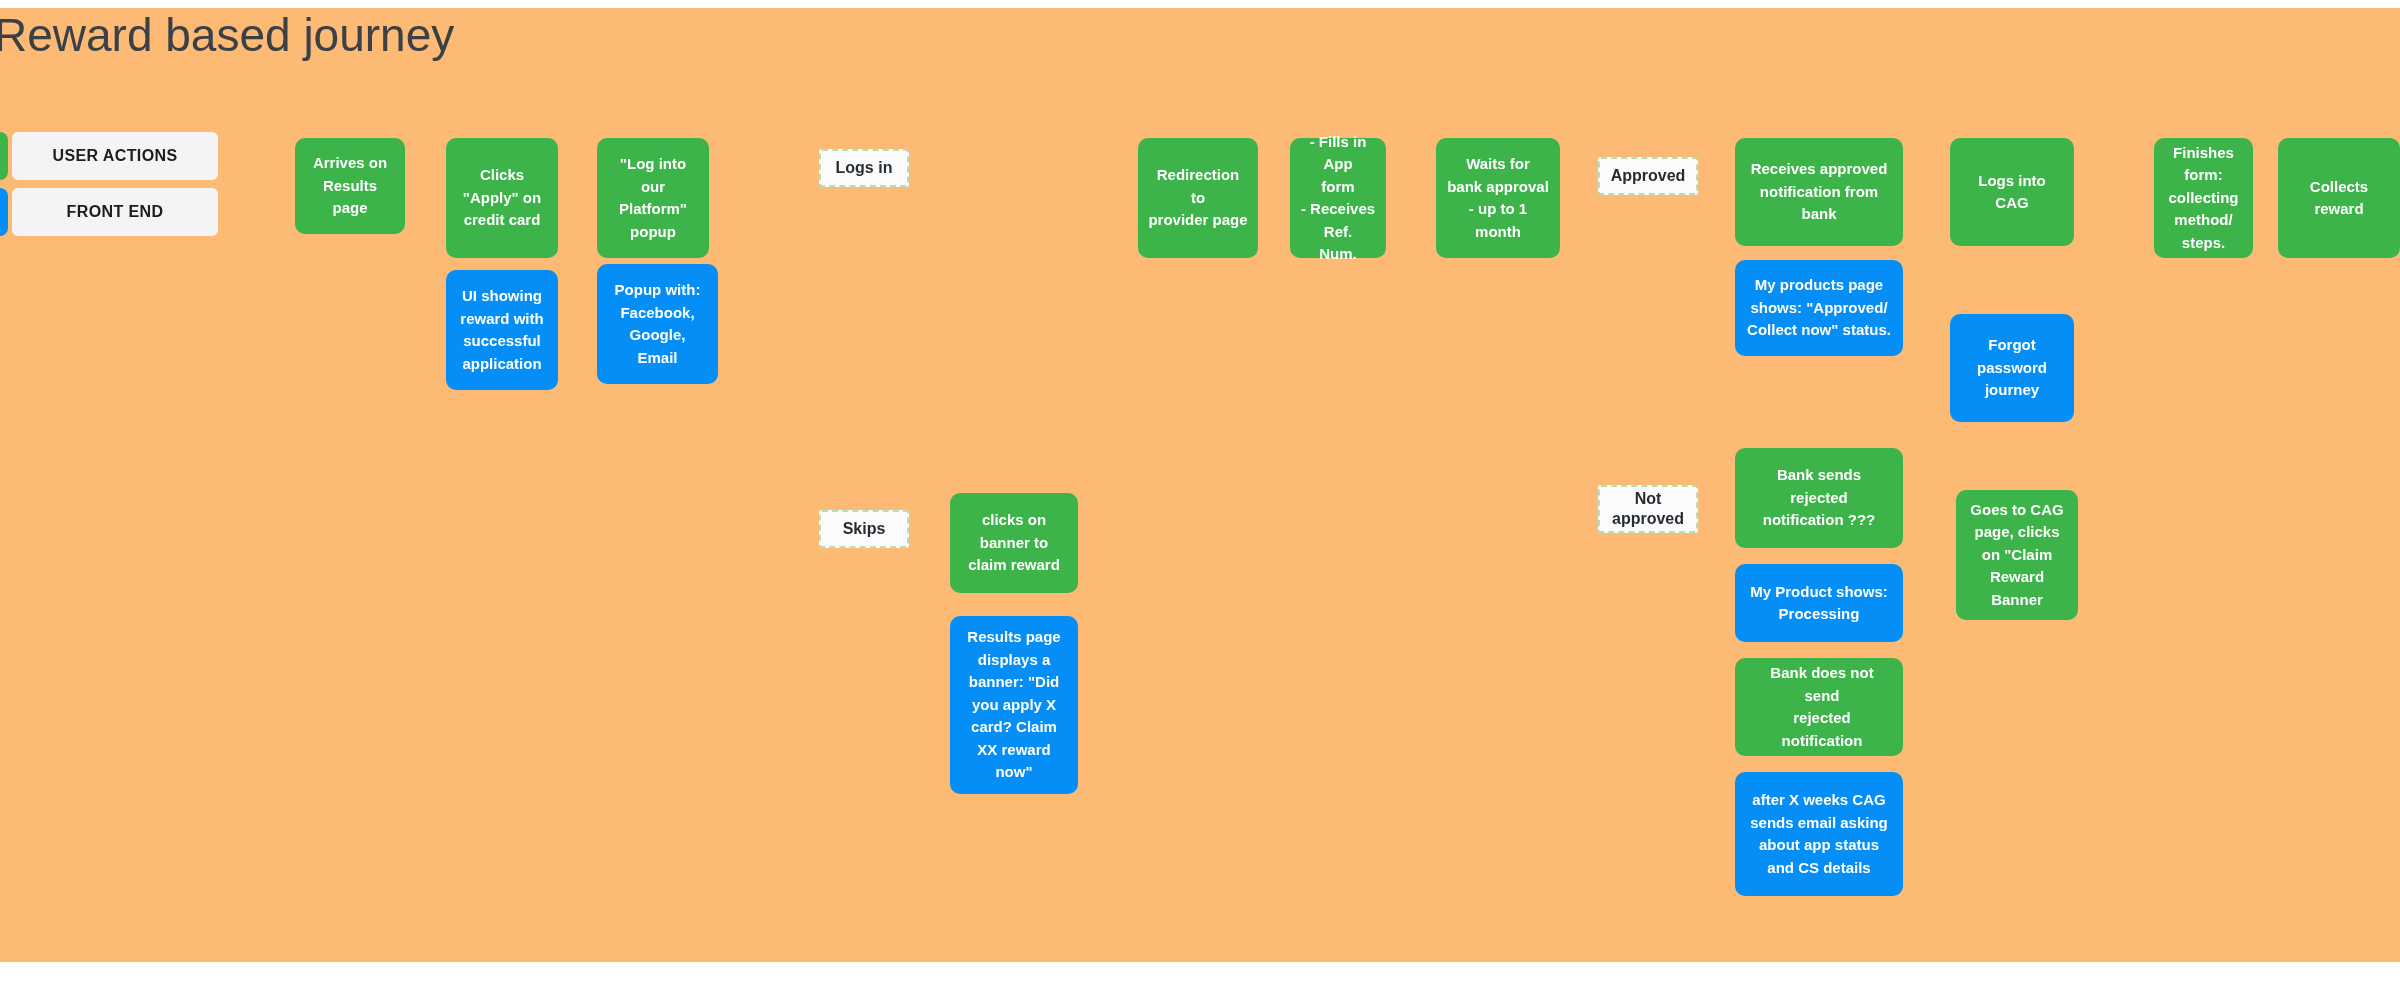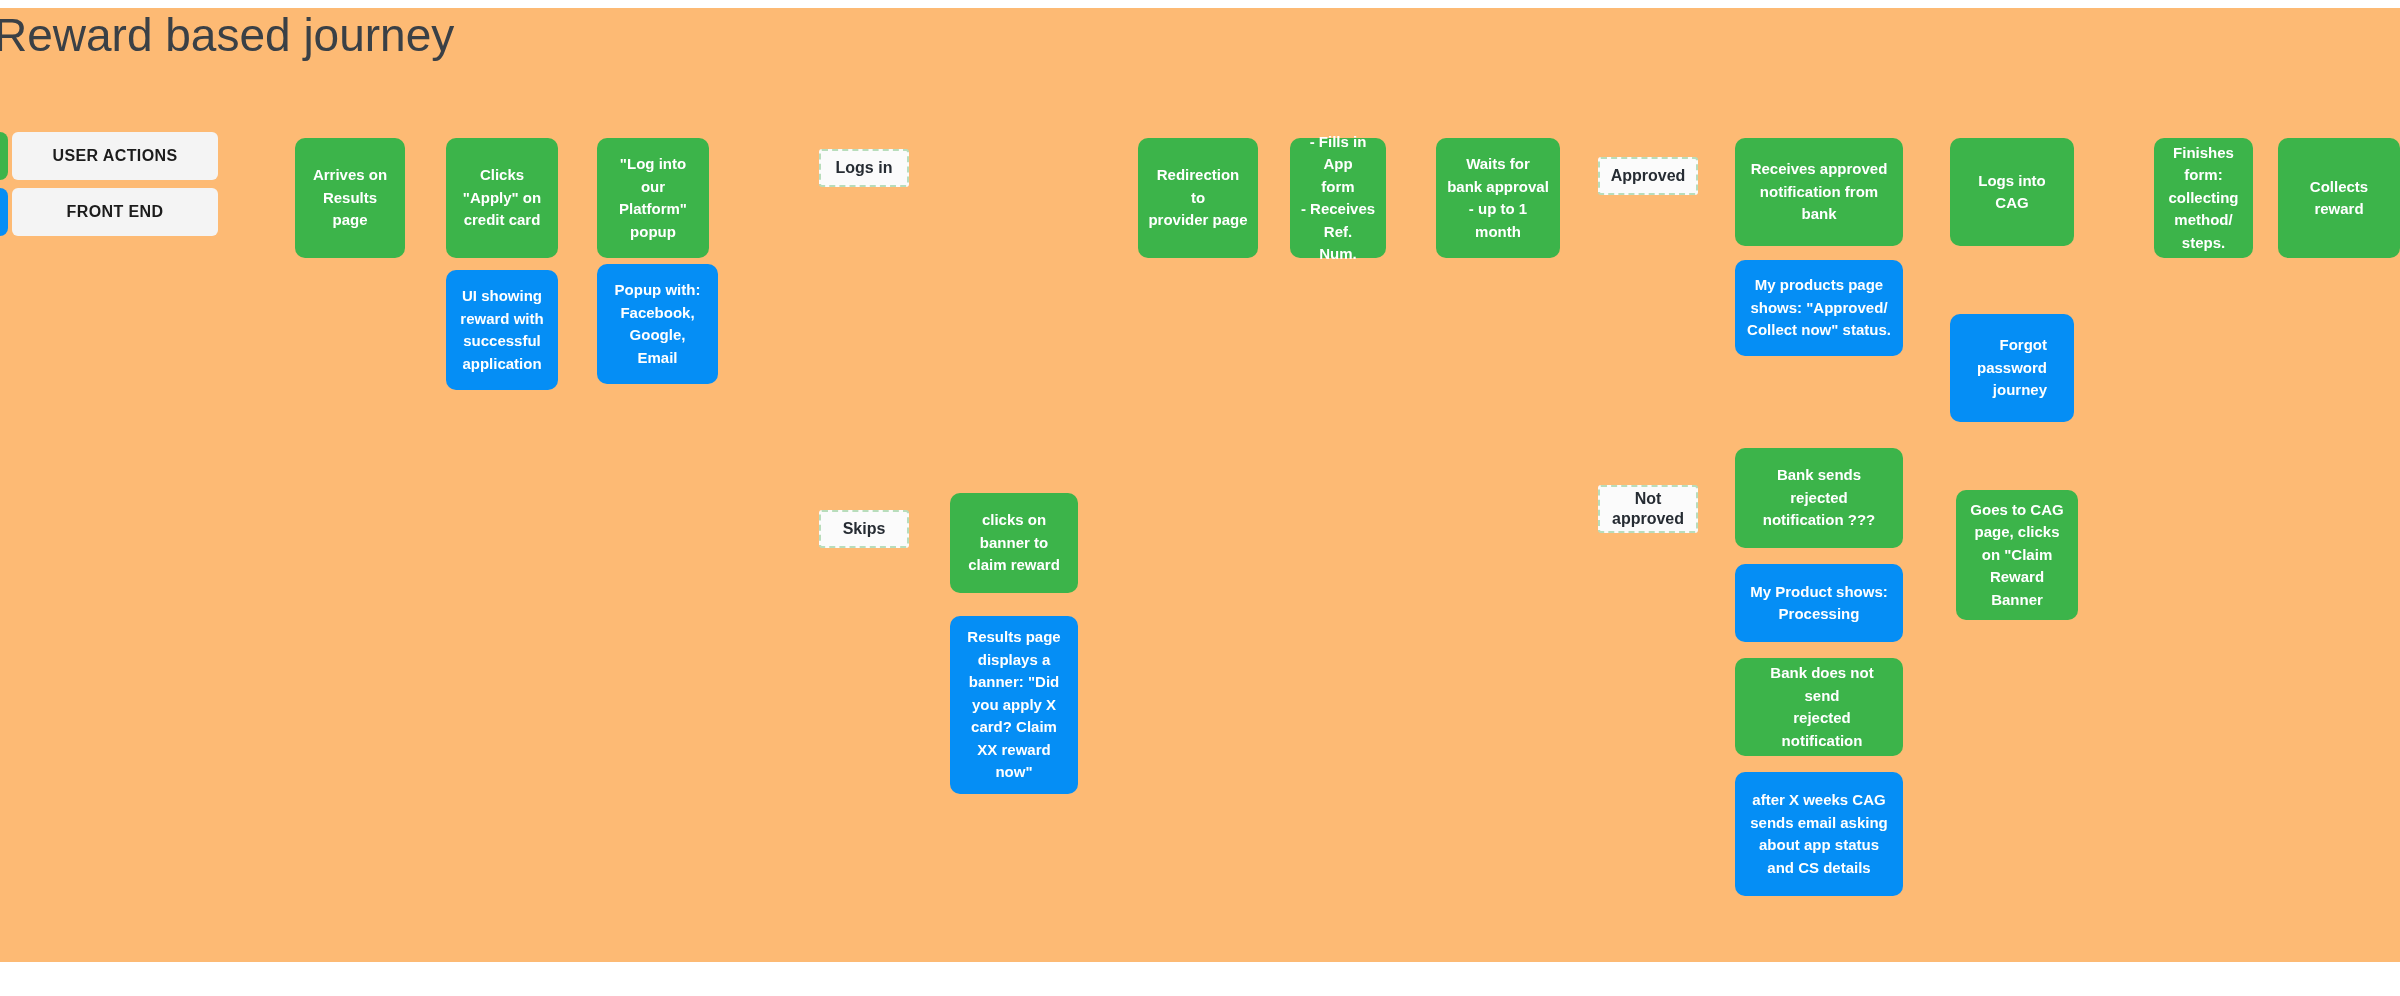--- a/index.html
+++ b/index.html
@@ -108,21 +108,21 @@
     <div class="legend-swatch" style="background:#3cb44a;"></div>
     <div class="legend-label">USER ACTIONS</div>
   </div>
 
   <div class="legend-row" style="left:-36px; top:180px; width:254px;">
     <div class="legend-swatch" style="background:#058ef5;"></div>
     <div class="legend-label">FRONT END</div>
   </div>
 
   <div id="nodes">
-      <div class="card green" style="left: 295px; top: 130px; width: 110px; height: 120px;">Arrives on
+      <div class="card green" style="left: 295px; top: 130px; width: 110px; height: 96px;">Arrives on
 Results page</div>
       <div class="card green" style="left: 446px; top: 130px; width: 112px; height: 120px;">Clicks
 "Apply" on
 credit card</div>
       <div class="card blue" style="left: 446px; top: 262px; width: 112px; height: 120px;">UI showing
 reward with
 successful
 application</div>
       <div class="card green" style="left: 597px; top: 130px; width: 112px; height: 120px;">"Log into our
 Platform"
@@ -163,21 +163,21 @@
       <div class="card blue" style="left: 1735px; top: 556px; width: 168px; height: 78px;">My Product shows:
 Processing</div>
       <div class="card green" style="left: 1735px; top: 650px; width: 168px; height: 98px; padding-left: 16px;">Bank does not send
 rejected
 notification</div>
       <div class="card blue" style="left: 1735px; top: 764px; width: 168px; height: 124px;">after X weeks CAG
 sends email asking
 about app status
 and CS details</div>
       <div class="card green" style="left: 1950px; top: 130px; width: 124px; height: 108px;">Logs into CAG</div>
-      <div class="card blue" style="left: 1950px; top: 306px; width: 124px; height: 108px; text-align: right;">Forgot
+      <div class="card blue" style="left: 1950px; top: 306px; width: 124px; height: 108px;">Forgot
 password
 journey</div>
       <div class="card green" style="left: 1956px; top: 482px; width: 122px; height: 130px;">Goes to CAG
 page, clicks
 on "Claim
 Reward
 Banner</div>
       <div class="card green" style="left: 2118px; top: 130px; width: 99px; height: 120px; margin-left: 36px;">Finishes form:
 collecting
 method/

